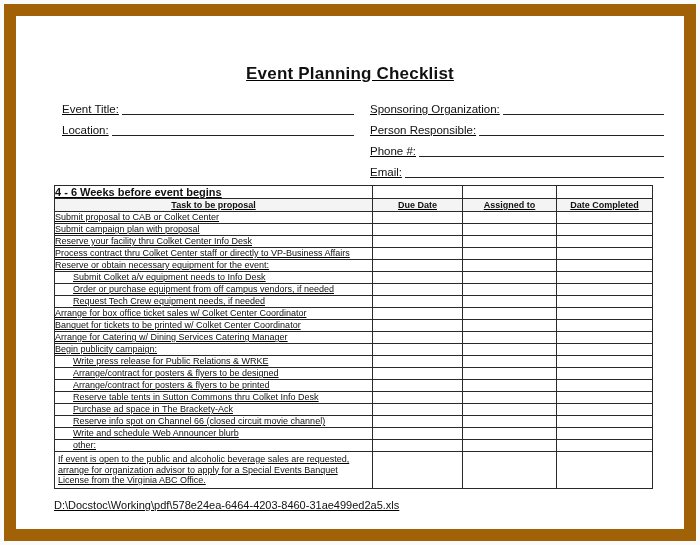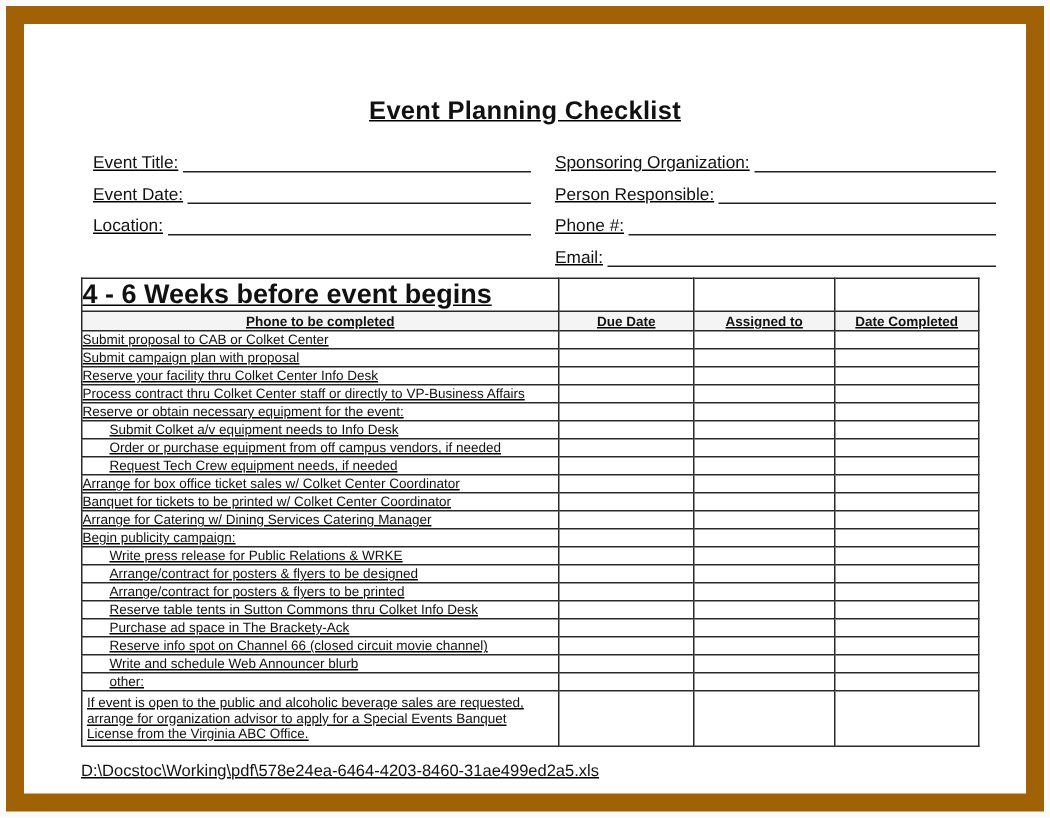--- a/index.html
+++ b/index.html
@@ -58,21 +58,21 @@
     width:598px;
     margin:7px 0 0 38px;
     font-size:9px;
   }
   .task-table td, .task-table th {
     border:1px solid #2a2a2a;
     padding:0;
     vertical-align:middle;
   }
   .section-cell {
-    font-size:18px;
+    font-size:11px;
     font-weight:bold;
     padding:3px 4px;
     white-space:nowrap;
   }
   .header-row th {
     font-size:9px;
     font-weight:bold;
     text-align:center;
     padding:1px 2px;
     background:#f4f4f4;
@@ -104,24 +104,20 @@
 <div class="canvas">
   <div class="orange-frame">
     <div class="page">
 
       <h1 class="title">Event Planning Checklist</h1>
 
       <div class="form-area">
         <div class="form-col form-col-left">
             <div class="field-row">
     <span class="field-label">Event Title:</span>
-    <span class="field-line"></span>
-  </div>
-            <div class="field-row">
-    <span class="field-label">Event Date:</span>
     <span class="field-line"></span>
   </div>
             <div class="field-row">
     <span class="field-label">Location:</span>
     <span class="field-line"></span>
   </div>
           </div>
         <div class="form-col form-col-right">
             <div class="field-row">
     <span class="field-label">Sponsoring Organization:</span>
@@ -150,21 +146,21 @@
           <col style="width:96px">
         </colgroup>
         <thead>
           <tr class="section-row">
             <td class="section-cell">4 - 6 Weeks before event begins</td>
             <td></td>
             <td></td>
             <td></td>
           </tr>
           <tr class="header-row">
-            <th>Phone to be completed</th>
+            <th>Task to be proposal</th>
             <th>Due Date</th>
             <th>Assigned to</th>
             <th>Date Completed</th>
           </tr>
         </thead>
         <tbody>
             <tr class="task-row">
     <td class="task-cell">Submit proposal to CAB or Colket Center</td>
     <td class="empty-cell"></td>
     <td class="empty-cell"></td>

